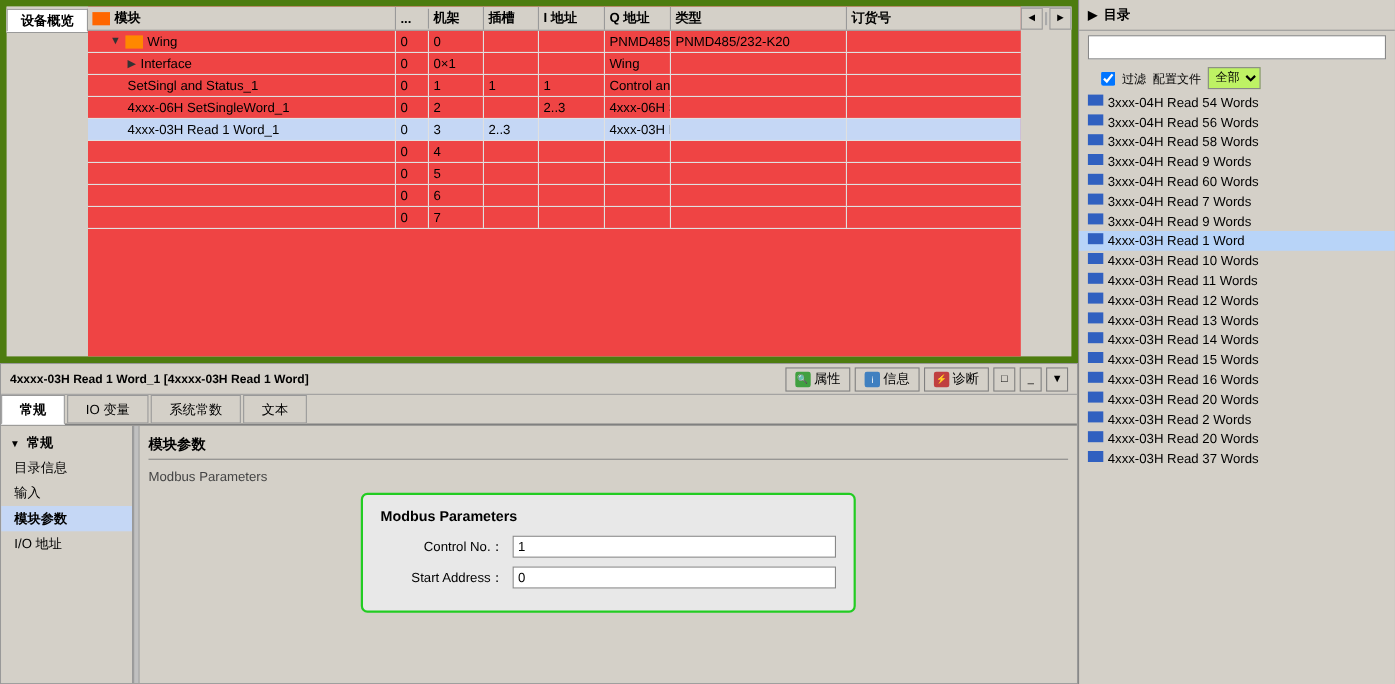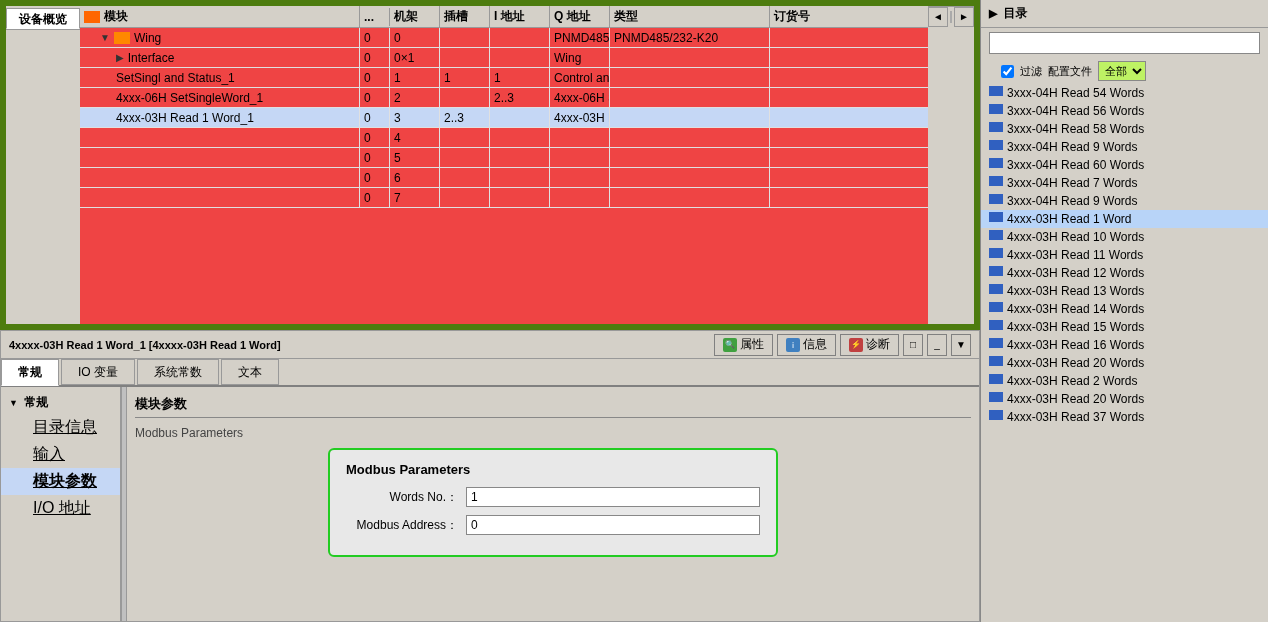--- a/index.html
+++ b/index.html
@@ -205,24 +205,23 @@
 
     
     .prop-nav {
       width: 120px;
       background: #d4d0c8;
       border-right: 1px solid #999;
       padding: 4px 0;
       overflow-y: auto;
     }
     .nav-item {
-      padding: 3px 8px 3px 32px;
+      padding: 3px 8px 3px 12px;
       cursor: pointer;
-      font-size: 16px;
-      text-decoration: underline;
+      font-size: 12px;
     }
     .nav-item.selected { background: #c5d7f5; font-weight: bold; }
     .nav-group-header {
       padding: 3px 8px;
       font-weight: bold;
       font-size: 12px;
       cursor: pointer;
     }
     .nav-arrow { font-size: 9px; margin-right: 3px; }
 
@@ -561,25 +560,25 @@
 
       <div class="resize-handle"></div>
 
       <div class="prop-right">
         <div class="section-title">模块参数</div>
         <div class="sub-section-title">Modbus Parameters</div>
 
         <div class="modbus-box">
           <div class="modbus-box-title">Modbus Parameters</div>
           <div class="form-row">
-            <label class="form-label">Words No.：</label>
+            <label class="form-label">Control No.：</label>
             <input class="form-input" type="text" value="1" style="">
           </div>
           <div class="form-row">
-            <label class="form-label">Modbus Address：</label>
+            <label class="form-label">Start Address：</label>
             <input class="form-input" type="text" value="0" style="">
           </div>
         </div>
       </div>
     </div>
   </div>
 </div>
 
 <div class="catalog-panel">
   <div class="catalog-header">

